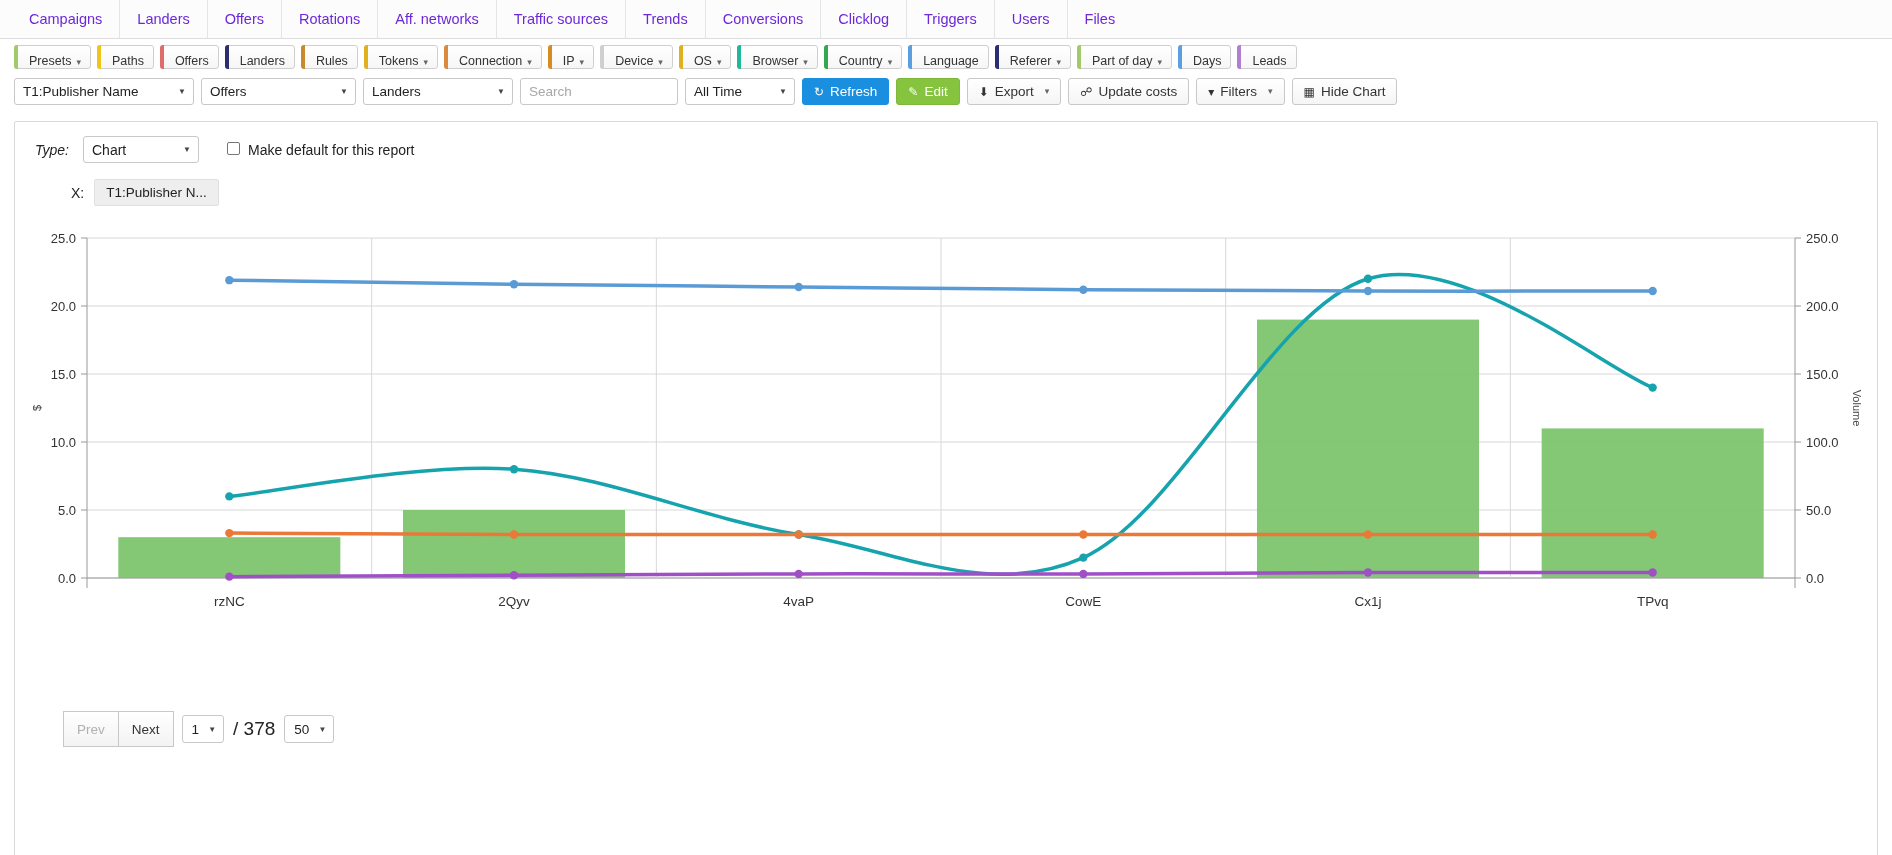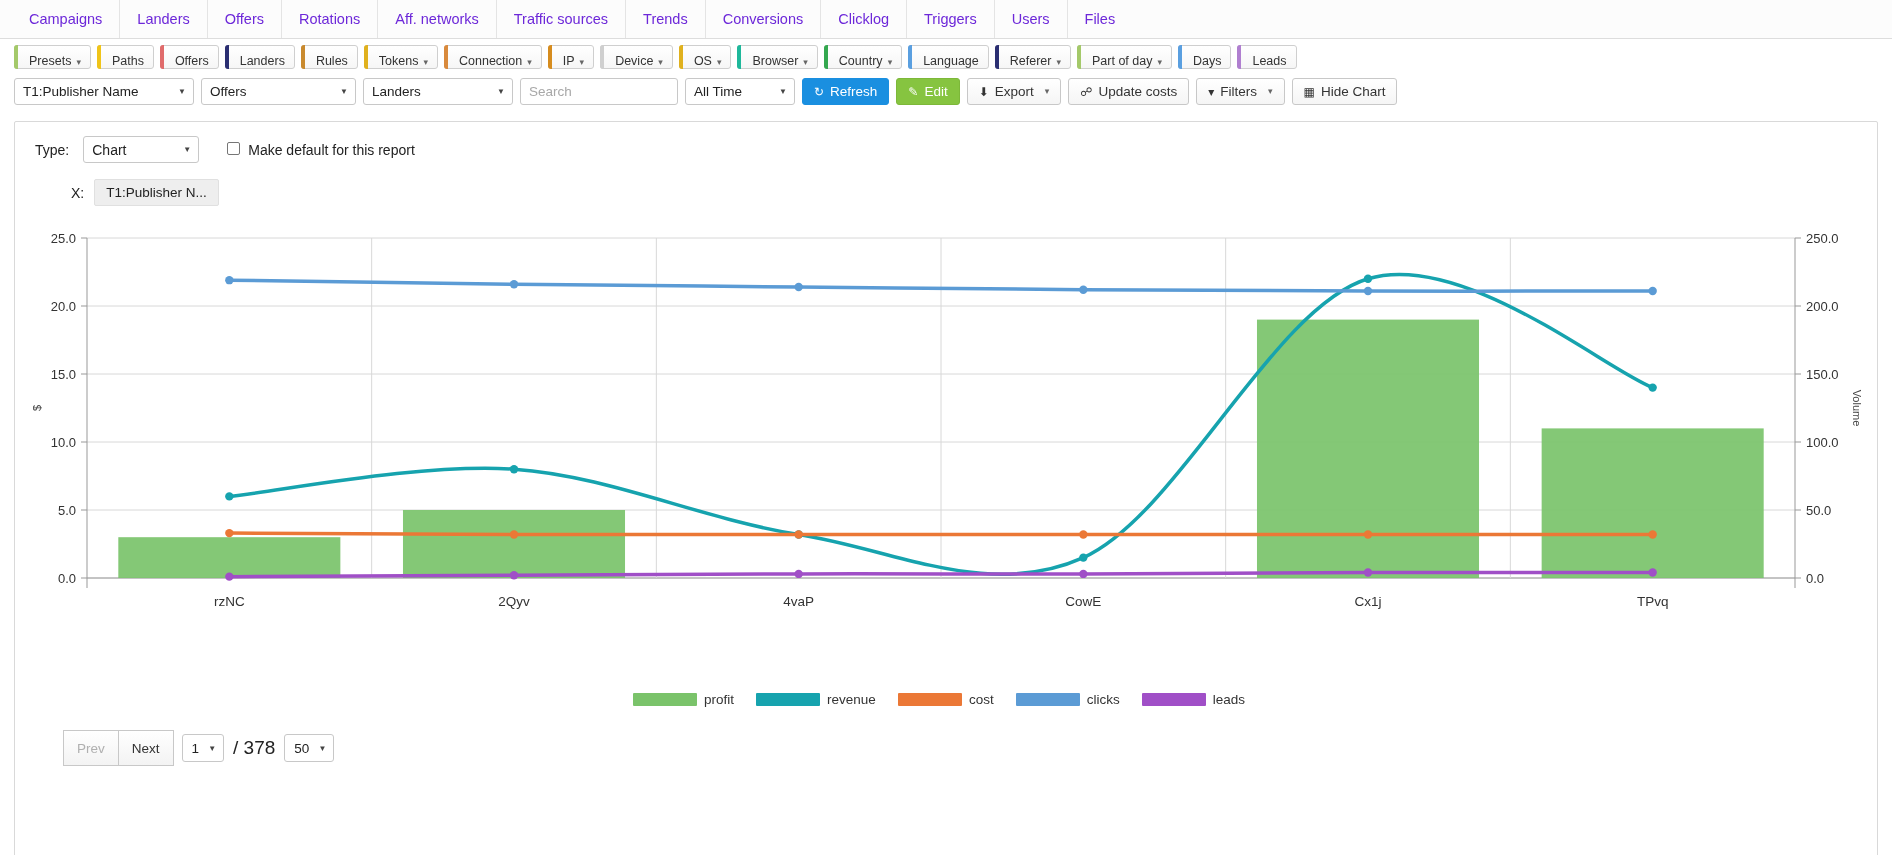--- a/index.html
+++ b/index.html
@@ -146,21 +146,21 @@
     height: 751px;
     position: relative;
     overflow: hidden;
   }
   .typerow {
     display: flex;
     align-items: center;
     gap: 14px;
     padding: 14px 0 0 20px;
   }
-  .typerow .lbl { font-size: 14px; color: #222; }
+  .typerow .lbl { font-size: 14px; color: #222; font-style: italic; }
   .typesel {
     position: relative;
     width: 116px; height: 27px;
     border: 1px solid #c8c8c8;
     border-radius: 3px;
     background: #fff;
     display: flex; align-items: center;
     padding: 0 22px 0 8px;
     font-size: 14px; color: #222;
     cursor: pointer;
@@ -468,42 +468,20 @@
         <circle cx="1637.6666666666667" cy="354.56" r="4.2" fill="#a04fc7"></circle>
         <text x="214.33333333333334" y="388" text-anchor="middle" class="cat-lbl">rzNC</text>
         <text x="499" y="388" text-anchor="middle" class="cat-lbl">2Qyv</text>
         <text x="783.6666666666667" y="388" text-anchor="middle" class="cat-lbl">4vaP</text>
         <text x="1068.3333333333333" y="388" text-anchor="middle" class="cat-lbl">CowE</text>
         <text x="1353" y="388" text-anchor="middle" class="cat-lbl">Cx1j</text>
         <text x="1637.6666666666667" y="388" text-anchor="middle" class="cat-lbl">TPvq</text>
       </svg>
   </div>
 
-  <div class="legend" id="legend">
-      <div class="legitem">
-        <span class="legswatch" style="background: rgb(122, 195, 106);"></span>
-        <span class="legtext">profit</span>
-      </div>
-      <div class="legitem">
-        <span class="legswatch" style="background: rgb(22, 163, 174);"></span>
-        <span class="legtext">revenue</span>
-      </div>
-      <div class="legitem">
-        <span class="legswatch" style="background: rgb(235, 120, 54);"></span>
-        <span class="legtext">cost</span>
-      </div>
-      <div class="legitem">
-        <span class="legswatch" style="background: rgb(91, 155, 213);"></span>
-        <span class="legtext">clicks</span>
-      </div>
-      <div class="legitem">
-        <span class="legswatch" style="background: rgb(160, 79, 199);"></span>
-        <span class="legtext">leads</span>
-      </div>
-    </div>
 
   <div class="pager">
     <div class="pbtn disabled">Prev</div>
     <div class="pbtn">Next</div>
     <div class="psel">1</div>
     <span class="pageof">/ 378</span>
     <div class="psel" style="margin-left:0">50</div>
   </div>
 
 </div>

